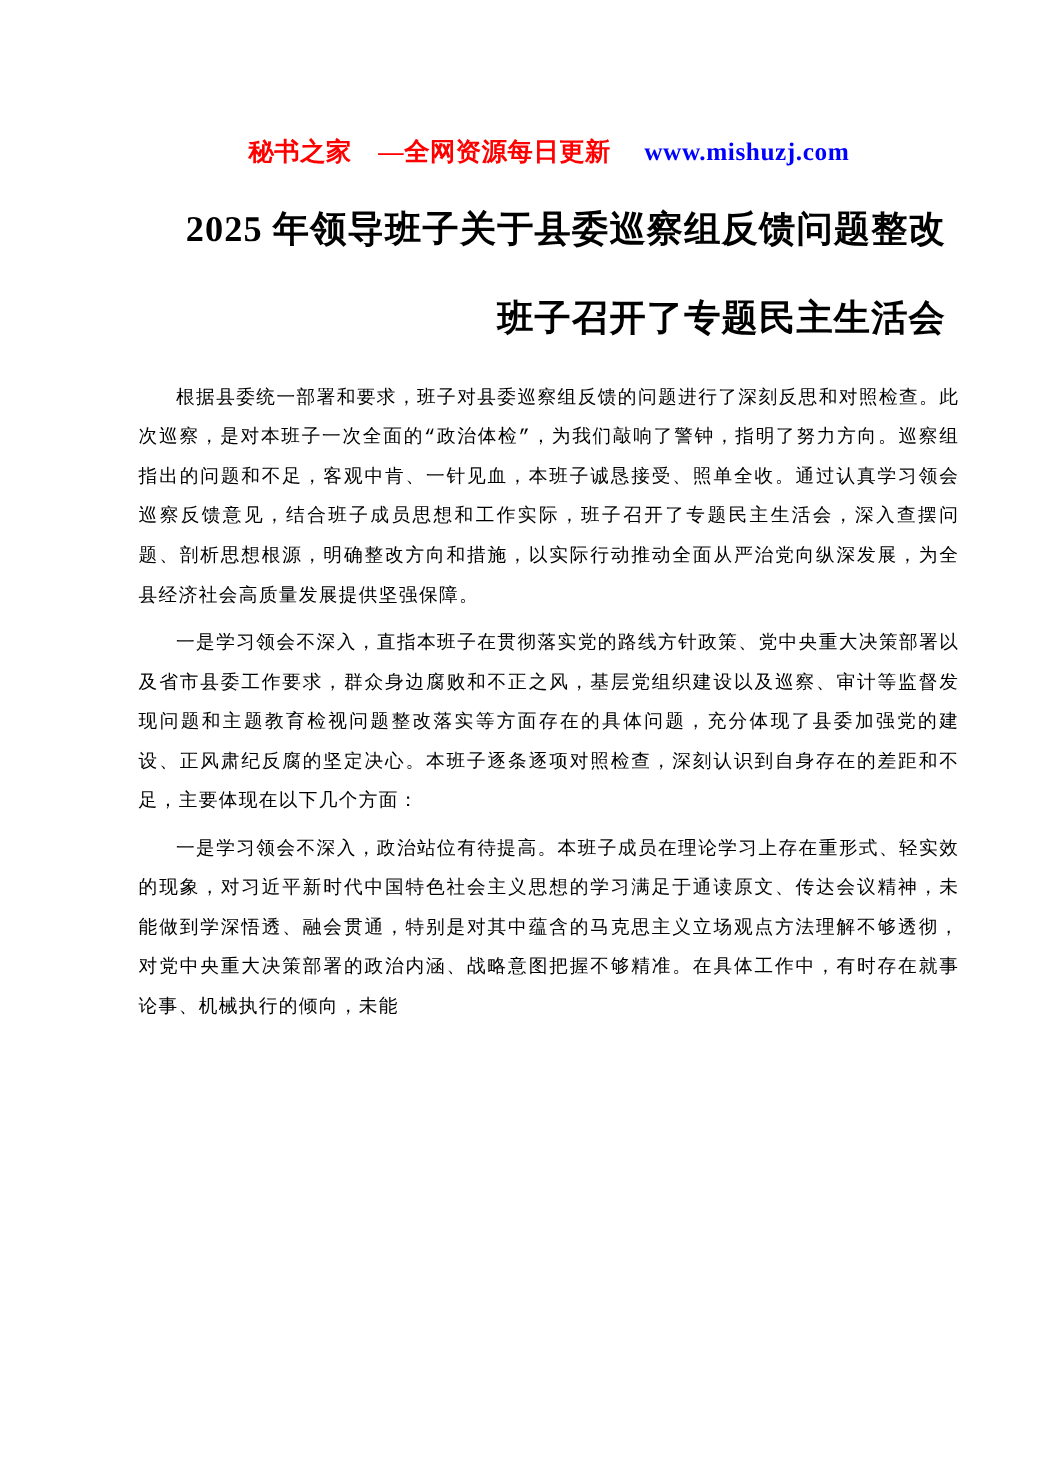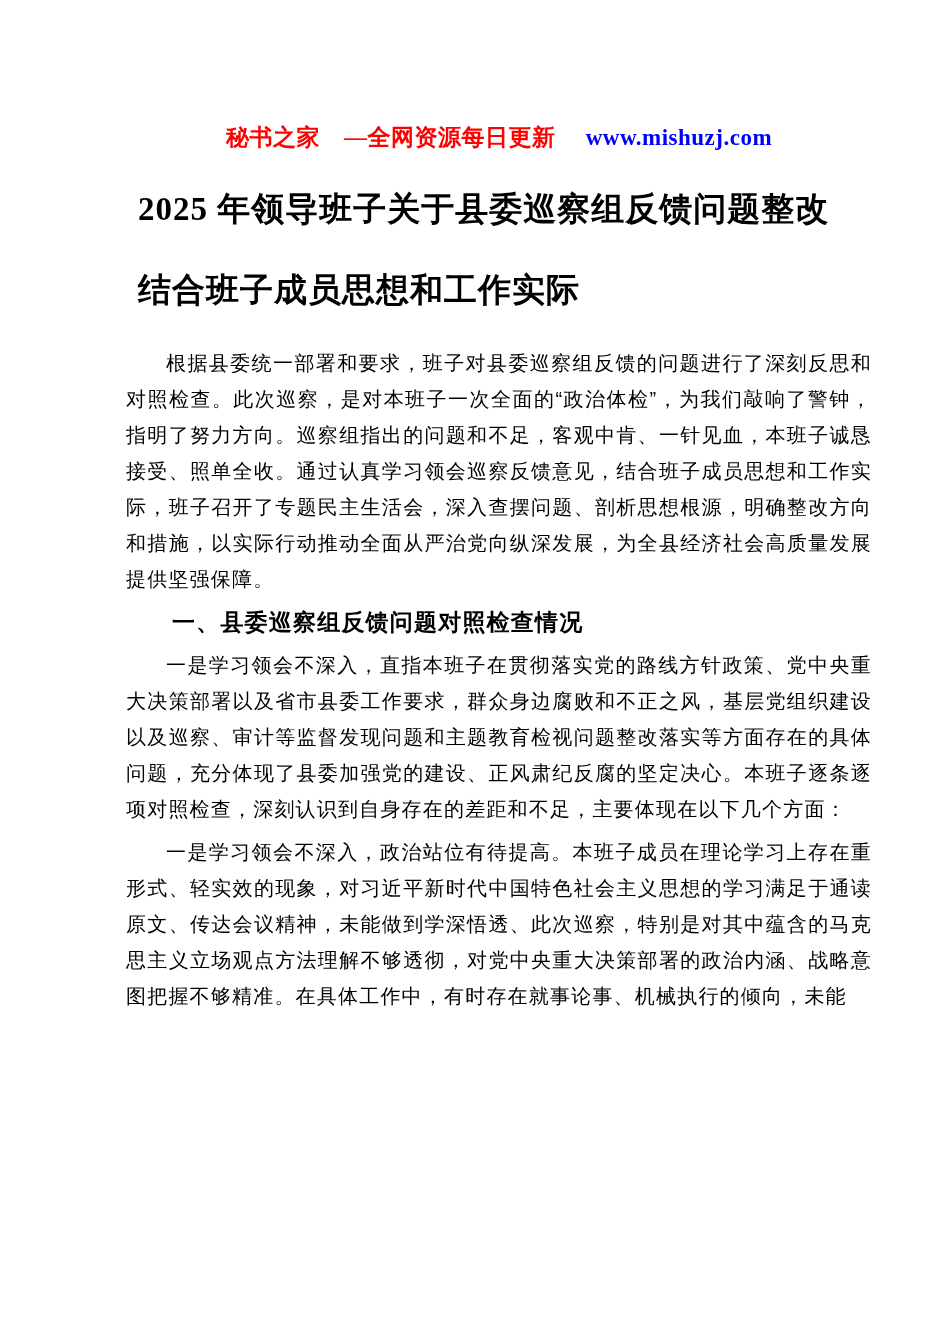--- a/index.html
+++ b/index.html
@@ -26,37 +26,37 @@
   }
   .site-name { color: #ff0000; }
   .site-tagline { color: #ff0000; font-weight: 600; }
   .site-url {
     color: #0000ff;
     text-decoration: none;
     cursor: pointer;
     font-family: "Liberation Serif", serif;
   }
   .doc-title {
-    text-align: left;
+    text-align: right;
     font-size: 33px;
     font-weight: 700;
     line-height: 69px;
     letter-spacing: 1px;
     margin: 0 0 20px 0;
     font-family: "Liberation Serif", serif;
   }
   .doc-title .title-line { display: block; }
   .body-para {
-    font-size: 20px;
+    font-size: 17px;
     line-height: 36px;
     letter-spacing: 1.2px;
     text-align: justify;
     text-indent: 2em;
     margin: 0 0 7px 0;
-    font-family: Liberation Sans, sans-serif;
+    font-family: Liberation Mono, monospace;
   }
   .section-heading {
     font-size: 23px;
     line-height: 36px;
     letter-spacing: 1.2px;
     font-weight: 700;
     text-indent: 2em;
     text-align: justify;
     margin: 4px 0 7px 0;
     font-family: "Liberation Sans", sans-serif;
@@ -66,25 +66,24 @@
 <body>
 
 <div class="page">
 
   <div class="site-header">
     <span class="site-name">秘书之家</span><span class="site-tagline">—全网资源每日更新 </span><a class="site-url">www.mishuzj.com</a>
   </div>
 
   <h1 class="doc-title">
     <span class="title-line">2025 年领导班子关于县委巡察组反馈问题整改</span>
-    <span class="title-line">结合班子成员思想和工作实际</span>
+    <span class="title-line">班子召开了专题民主生活会</span>
   </h1>
 
   <p class="body-para">根据县委统一部署和要求，班子对县委巡察组反馈的问题进行了深刻反思和对照检查。此次巡察，是对本班子一次全面的“政治体检”，为我们敲响了警钟，指明了努力方向。巡察组指出的问题和不足，客观中肯、一针见血，本班子诚恳接受、照单全收。通过认真学习领会巡察反馈意见，结合班子成员思想和工作实际，班子召开了专题民主生活会，深入查摆问题、剖析思想根源，明确整改方向和措施，以实际行动推动全面从严治党向纵深发展，为全县经济社会高质量发展提供坚强保障。</p>
 
-  <h2 class="section-heading">一、县委巡察组反馈问题对照检查情况</h2>
 
   <p class="body-para">一是学习领会不深入，直指本班子在贯彻落实党的路线方针政策、党中央重大决策部署以及省市县委工作要求，群众身边腐败和不正之风，基层党组织建设以及巡察、审计等监督发现问题和主题教育检视问题整改落实等方面存在的具体问题，充分体现了县委加强党的建设、正风肃纪反腐的坚定决心。本班子逐条逐项对照检查，深刻认识到自身存在的差距和不足，主要体现在以下几个方面：</p>
 
 
-  <p class="body-para">一是学习领会不深入，政治站位有待提高。本班子成员在理论学习上存在重形式、轻实效的现象，对习近平新时代中国特色社会主义思想的学习满足于通读原文、传达会议精神，未能做到学深悟透、此次巡察，特别是对其中蕴含的马克思主义立场观点方法理解不够透彻，对党中央重大决策部署的政治内涵、战略意图把握不够精准。在具体工作中，有时存在就事论事、机械执行的倾向，未能</p>
+  <p class="body-para">一是学习领会不深入，政治站位有待提高。本班子成员在理论学习上存在重形式、轻实效的现象，对习近平新时代中国特色社会主义思想的学习满足于通读原文、传达会议精神，未能做到学深悟透、融会贯通，特别是对其中蕴含的马克思主义立场观点方法理解不够透彻，对党中央重大决策部署的政治内涵、战略意图把握不够精准。在具体工作中，有时存在就事论事、机械执行的倾向，未能</p>
 
 </div>
 
 </body></html>

